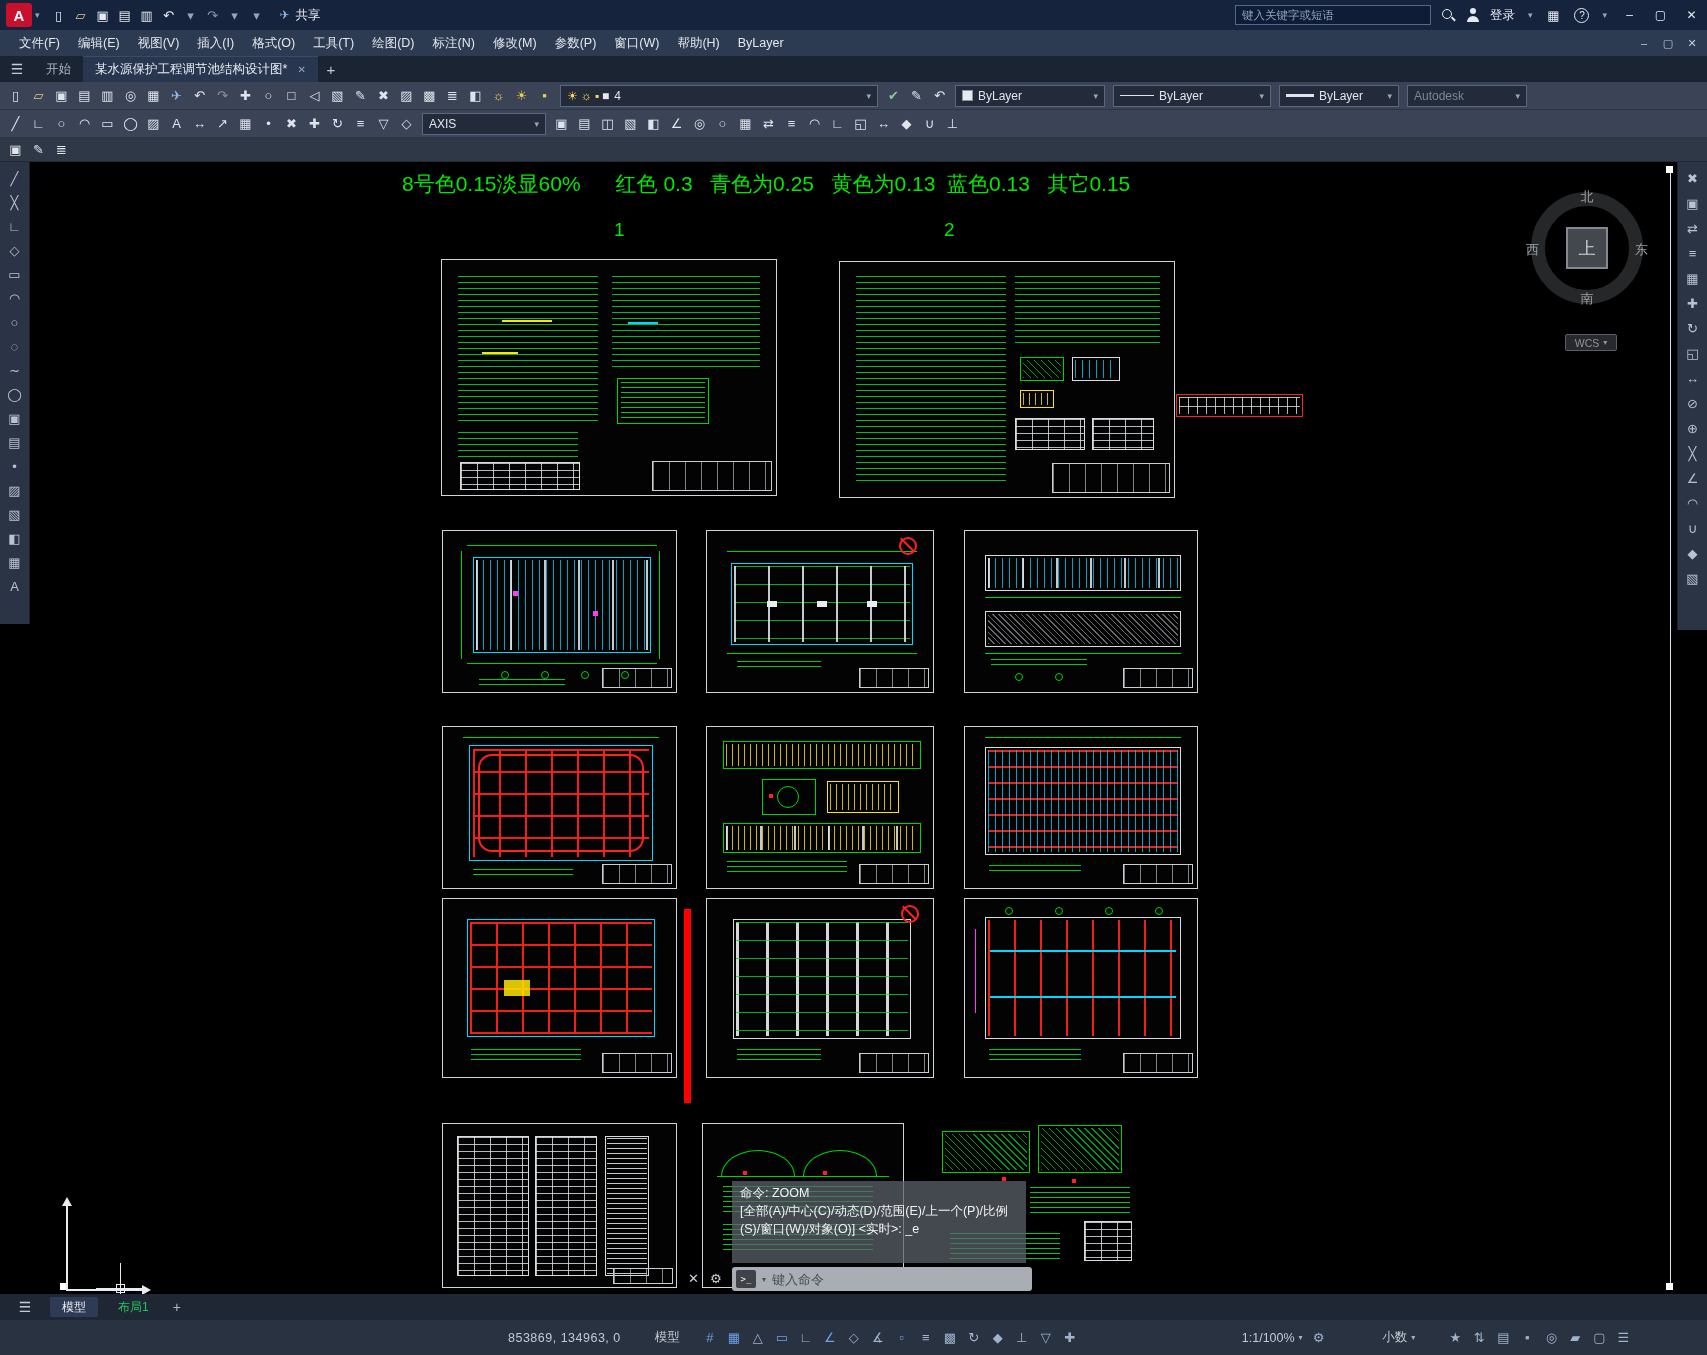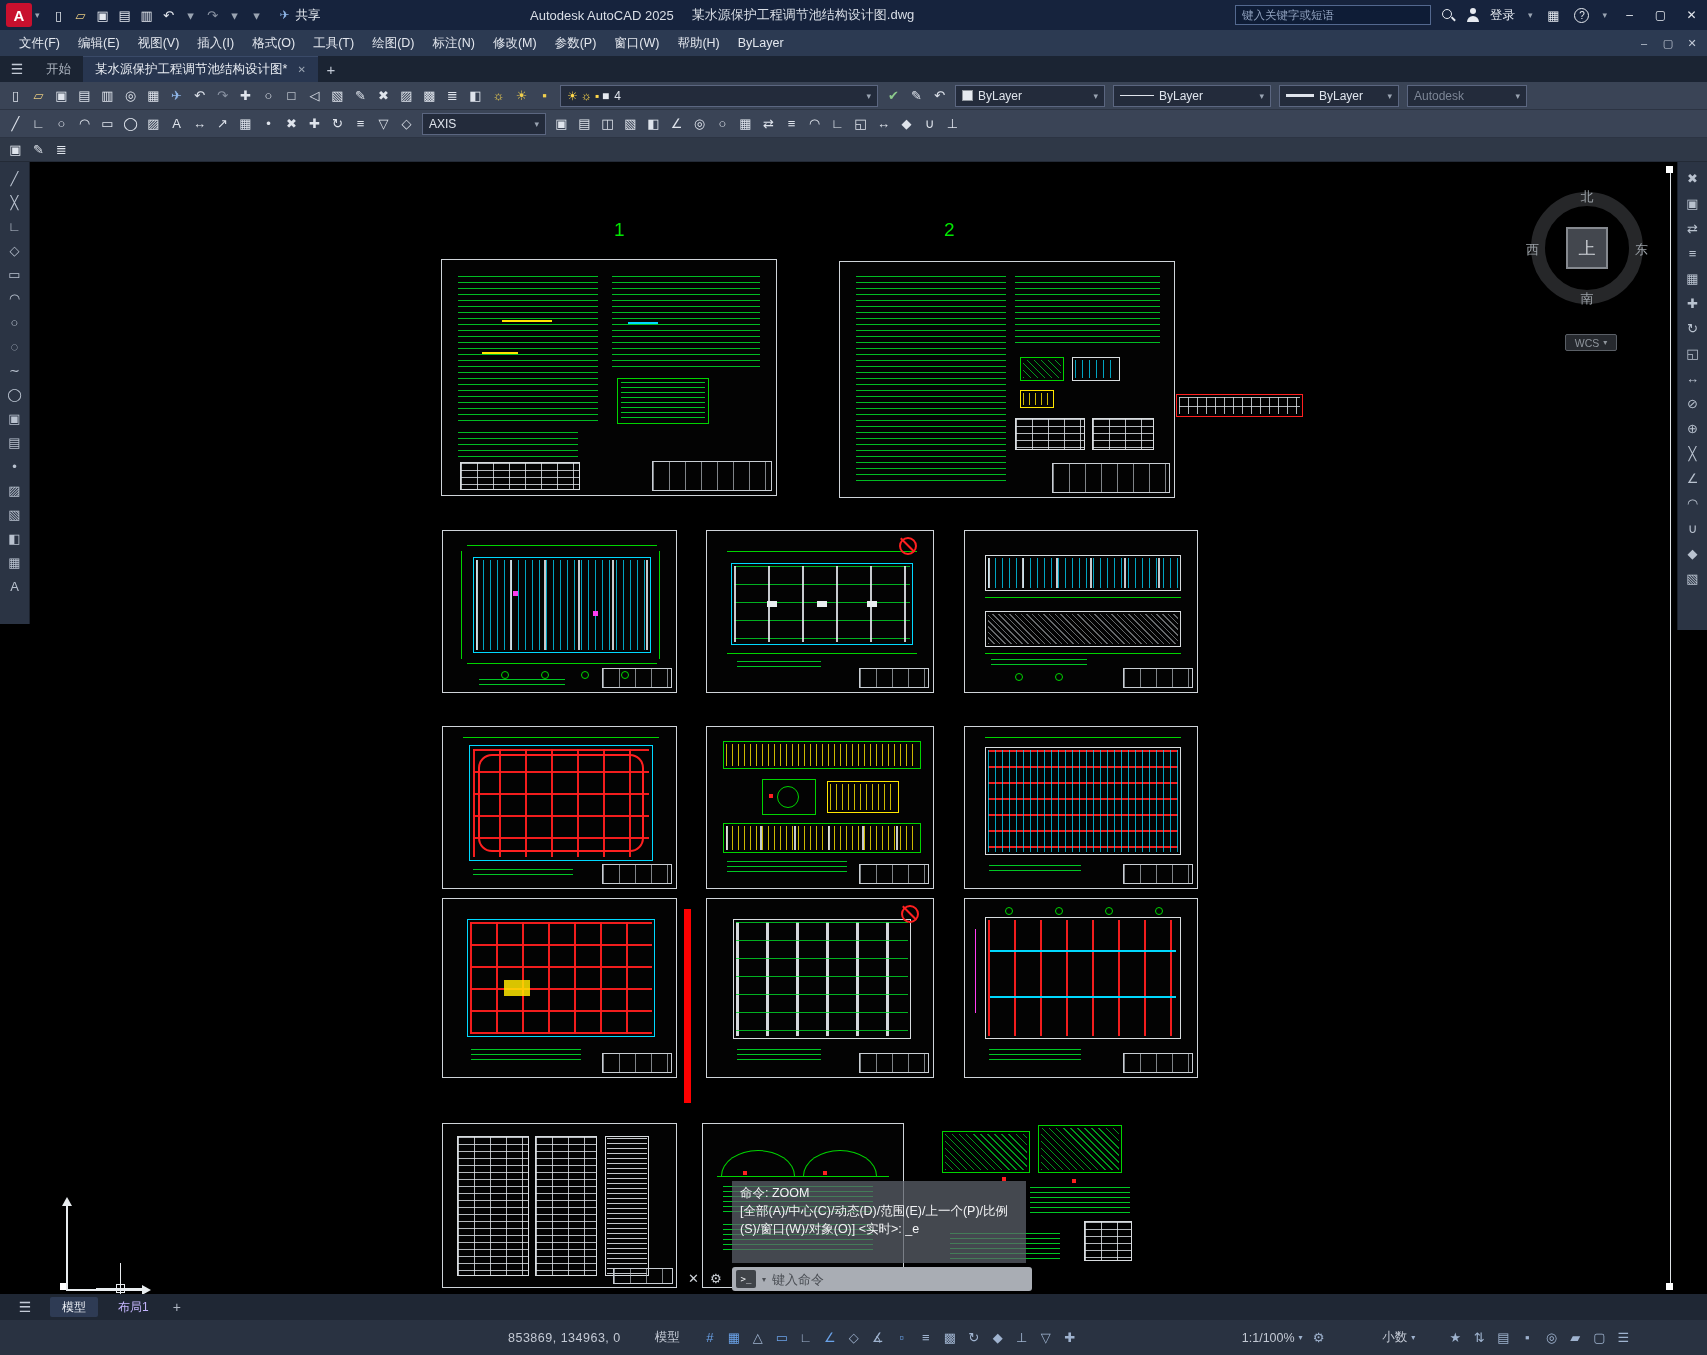--- a/index.html
+++ b/index.html
@@ -120,21 +120,21 @@
 .ucs-v{position:absolute;left:66px;top:1206px;width:2px;height:84px;background:#e8ecef;z-index:8}
 .ucs-h{position:absolute;left:66px;top:1289px;width:76px;height:2px;background:#e8ecef;z-index:8}
 .arr-up{position:absolute;left:62px;top:1197px;width:0;height:0;border-left:5px solid transparent;border-right:5px solid transparent;border-bottom:9px solid #e8ecef;z-index:8}
 .arr-right{position:absolute;left:142px;top:1285px;width:0;height:0;border-top:5px solid transparent;border-bottom:5px solid transparent;border-left:9px solid #e8ecef;z-index:8}
 .ch-v{position:absolute;left:120px;top:1263px;width:1px;height:31px;background:#e8ecef;z-index:9}
 .ch-h{position:absolute;left:96px;top:1288px;width:50px;height:1px;background:#e8ecef;z-index:9}
 .pickbox{position:absolute;left:116px;top:1284px;width:9px;height:9px;border:1px solid #e8ecef;z-index:9}
 
 
 .laybar{position:absolute;left:0;top:1294px;width:100%;height:26px;background:#1f2734;display:flex;align-items:center;gap:8px;padding-left:8px;z-index:50}
-.ltab{height:20px;padding:0 12px;display:flex;align-items:center;font-size:12px;color:#c4b5fd;border-radius:2px}
+.ltab{height:20px;padding:0 12px;display:flex;align-items:center;font-size:12px;color:#22c55e;border-radius:2px}
 .ltab.active{background:#2e3b54;color:#e8ecf2}
 .layplus{color:#aeb6c2;font-size:14px;padding:0 4px}
 
 
 .statusbar{position:absolute;left:0;top:1320px;width:100%;height:35px;background:#293241;display:flex;align-items:center;font-size:12.5px;color:#c3c9d4;z-index:50}
 .coords{margin-left:508px;letter-spacing:.5px}
 .smodel{margin-left:34px}
 .stoggles{display:flex;margin-left:18px}
 .sicon{width:24px;text-align:center;font-size:13px;color:#9fb3cf}
 .sscale{margin-left:160px;display:flex;gap:4px;align-items:center}
@@ -160,24 +160,20 @@
         <span class="qicon">▥</span>
         <span class="qicon">↶</span>
         <span class="qicon" style="color: rgb(154, 164, 178);">▾</span>
         <span class="qicon" style="color: rgb(138, 147, 163);">↷</span>
         <span class="qicon" style="color: rgb(154, 164, 178);">▾</span>
         <span class="qicon" style="color: rgb(154, 164, 178);">▾</span>
       </div>
     <div class="share">
       <span class="shicon">✈</span>
       <span>共享</span>
-    </div>
-    <div class="tb-title">
-      <span>Autodesk AutoCAD 2025</span>
-      <span>某水源保护工程调节池结构设计图.dwg</span>
     </div>
     <div class="tb-right">
       <input class="searchbox" placeholder="键入关键字或短语" style="">
       <div class="mag"></div>
       <div class="person"></div>
       <span class="signin">登录</span>
       <span class="car">▾</span>
       <span class="qicon">▦</span>
       <div class="helpcirc">
           <span>?</span>
@@ -377,20 +373,21 @@
       <span class="tic">⊘</span>
       <span class="tic">⊕</span>
       <span class="tic">╳</span>
       <span class="tic">∠</span>
       <span class="tic">◠</span>
       <span class="tic">∪</span>
       <span class="tic">◆</span>
       <span class="tic">▧</span>
     </div>
 
+  <div class="legend">8号色0.15淡显60%      红色 0.3   青色为0.25   黄色为0.13  蓝色0.13   其它0.15</div>
   <div class="slabel" style="left:614px;top:219px">1</div>
   <div class="slabel" style="left:944px;top:219px">2</div>
 
   <div class="sheet" style="left:441px;top:259px;width:336px;height:237px">
     <div class="ib glines" style="left:16px;top:16px;width:140px;height:150px"></div>
     <div class="ib glines" style="left:16px;top:172px;width:120px;height:26px"></div>
     <div class="ib wgrid" style="left:18px;top:202px;width:120px;height:28px"></div>
     <div class="ib glines" style="left:170px;top:16px;width:148px;height:92px"></div>
     <div class="ib b-green" style="left:175px;top:118px;width:92px;height:46px">
         <div class="ib glines-s" style="left:3px;top:3px;right:3px;bottom:3px"></div>

